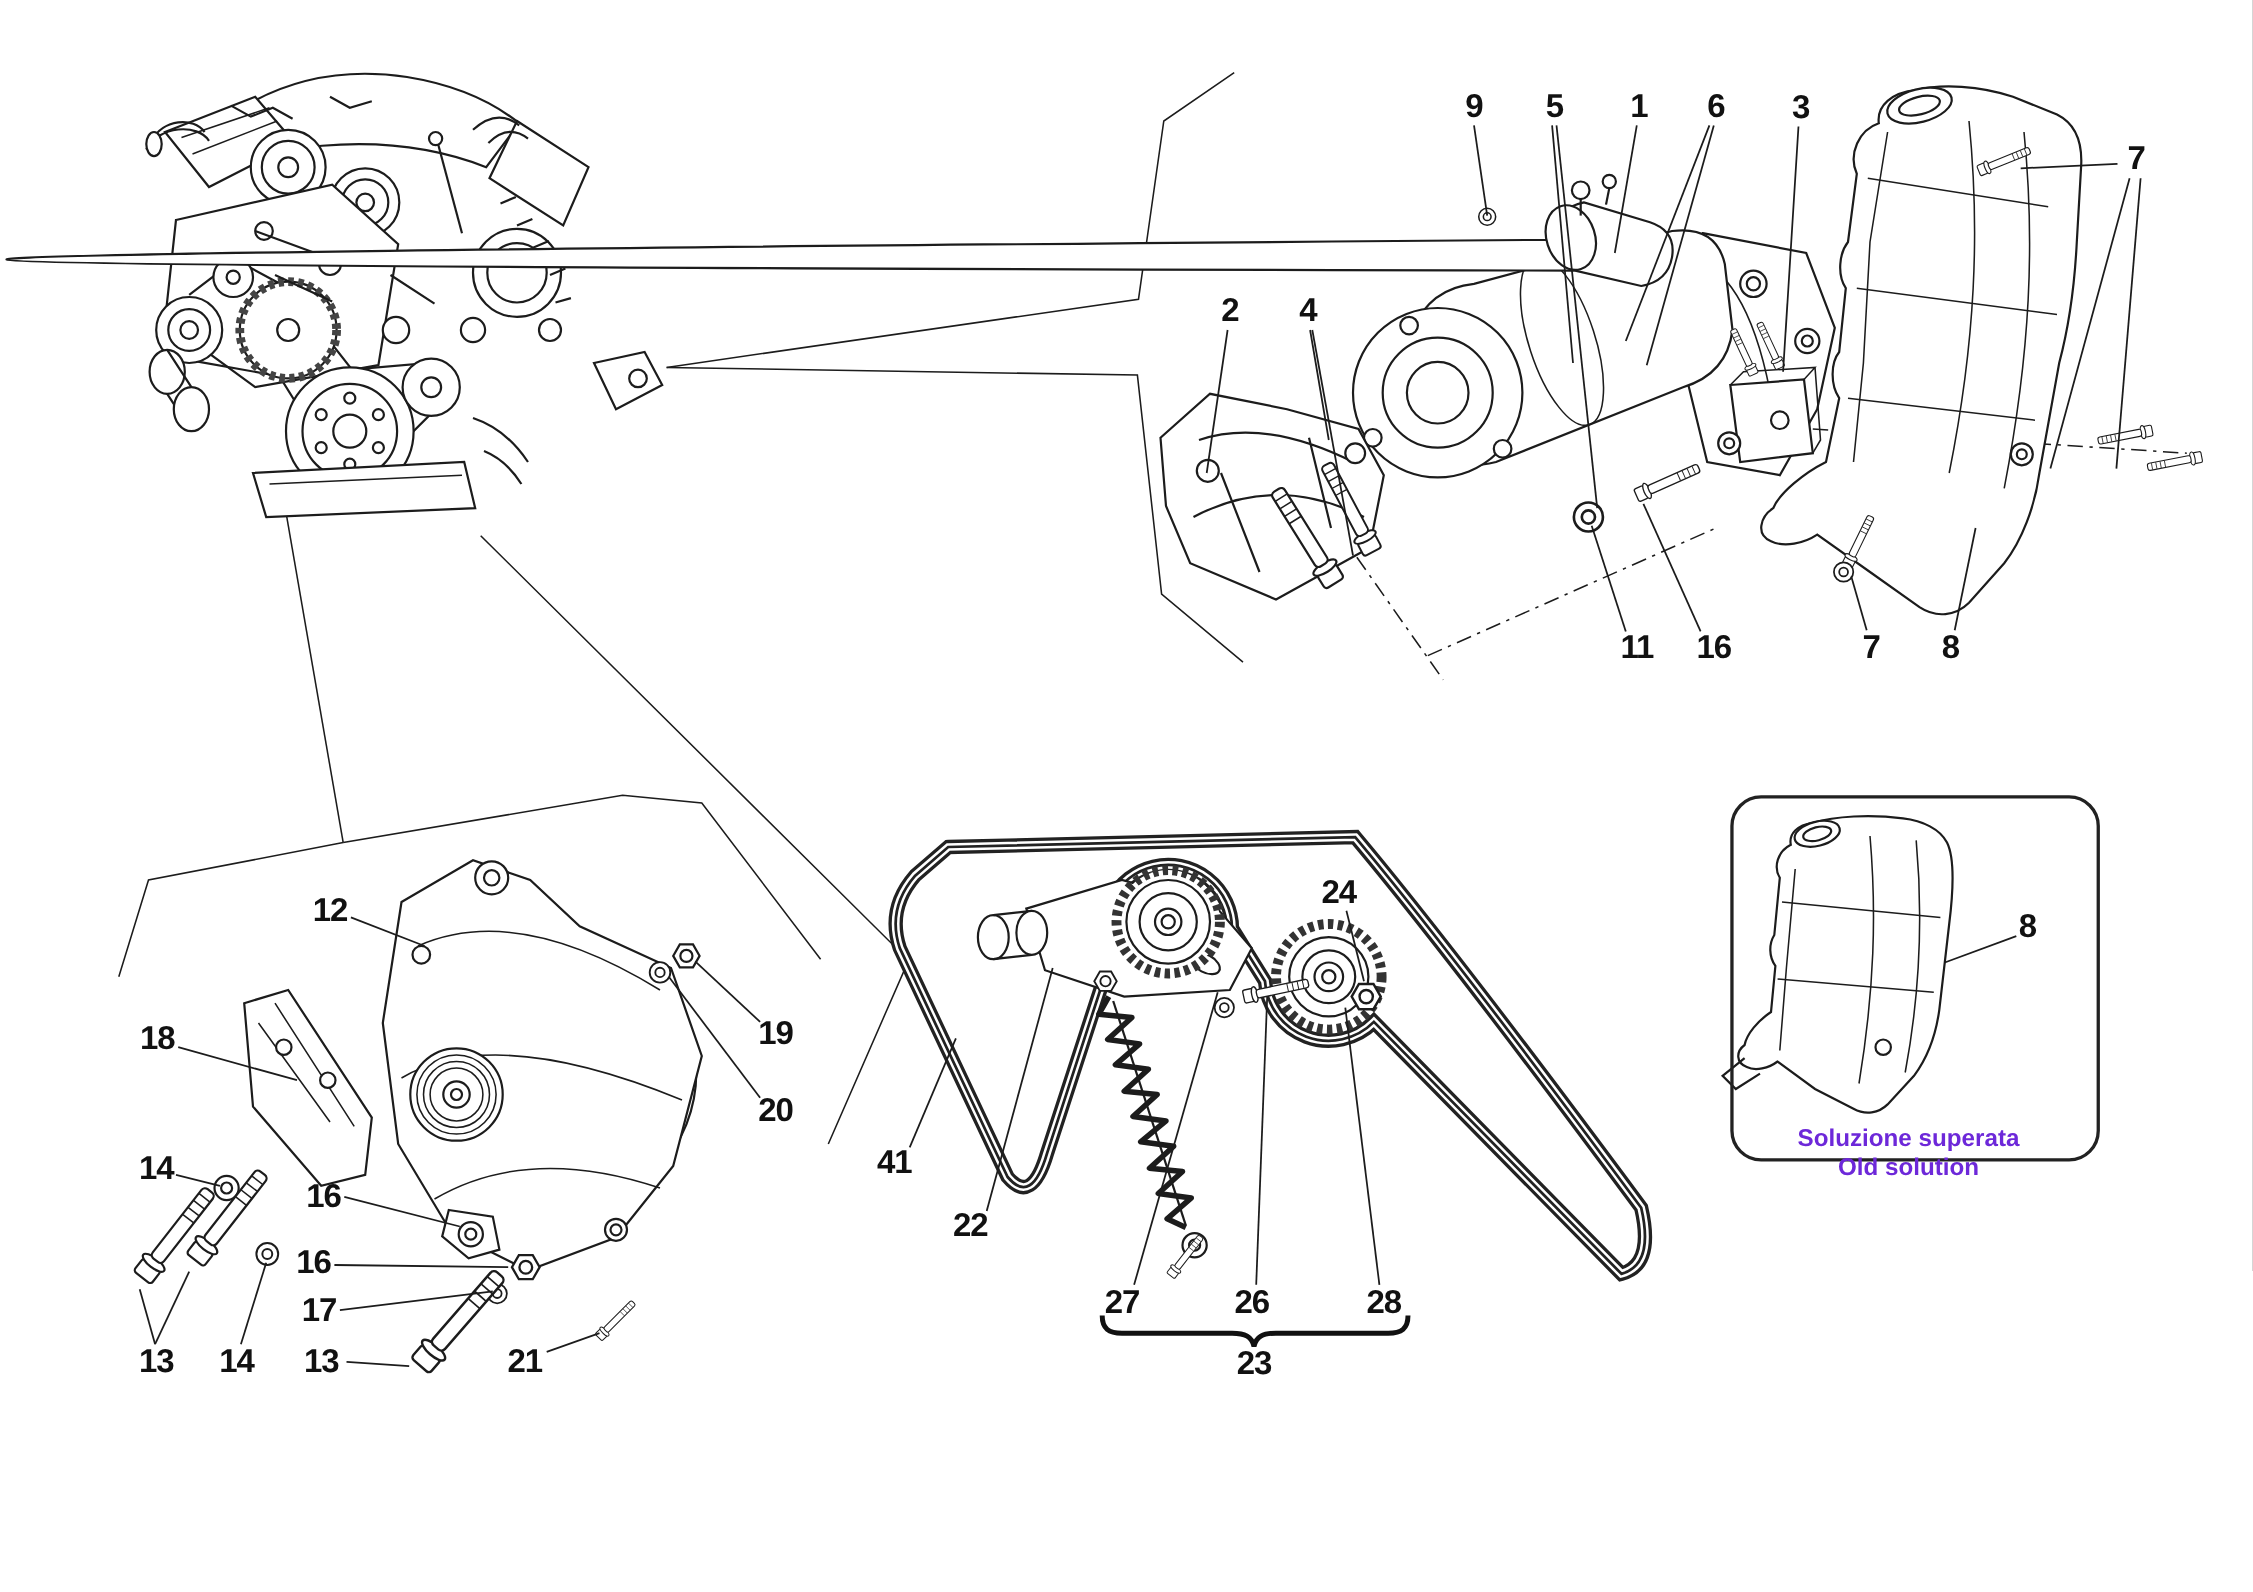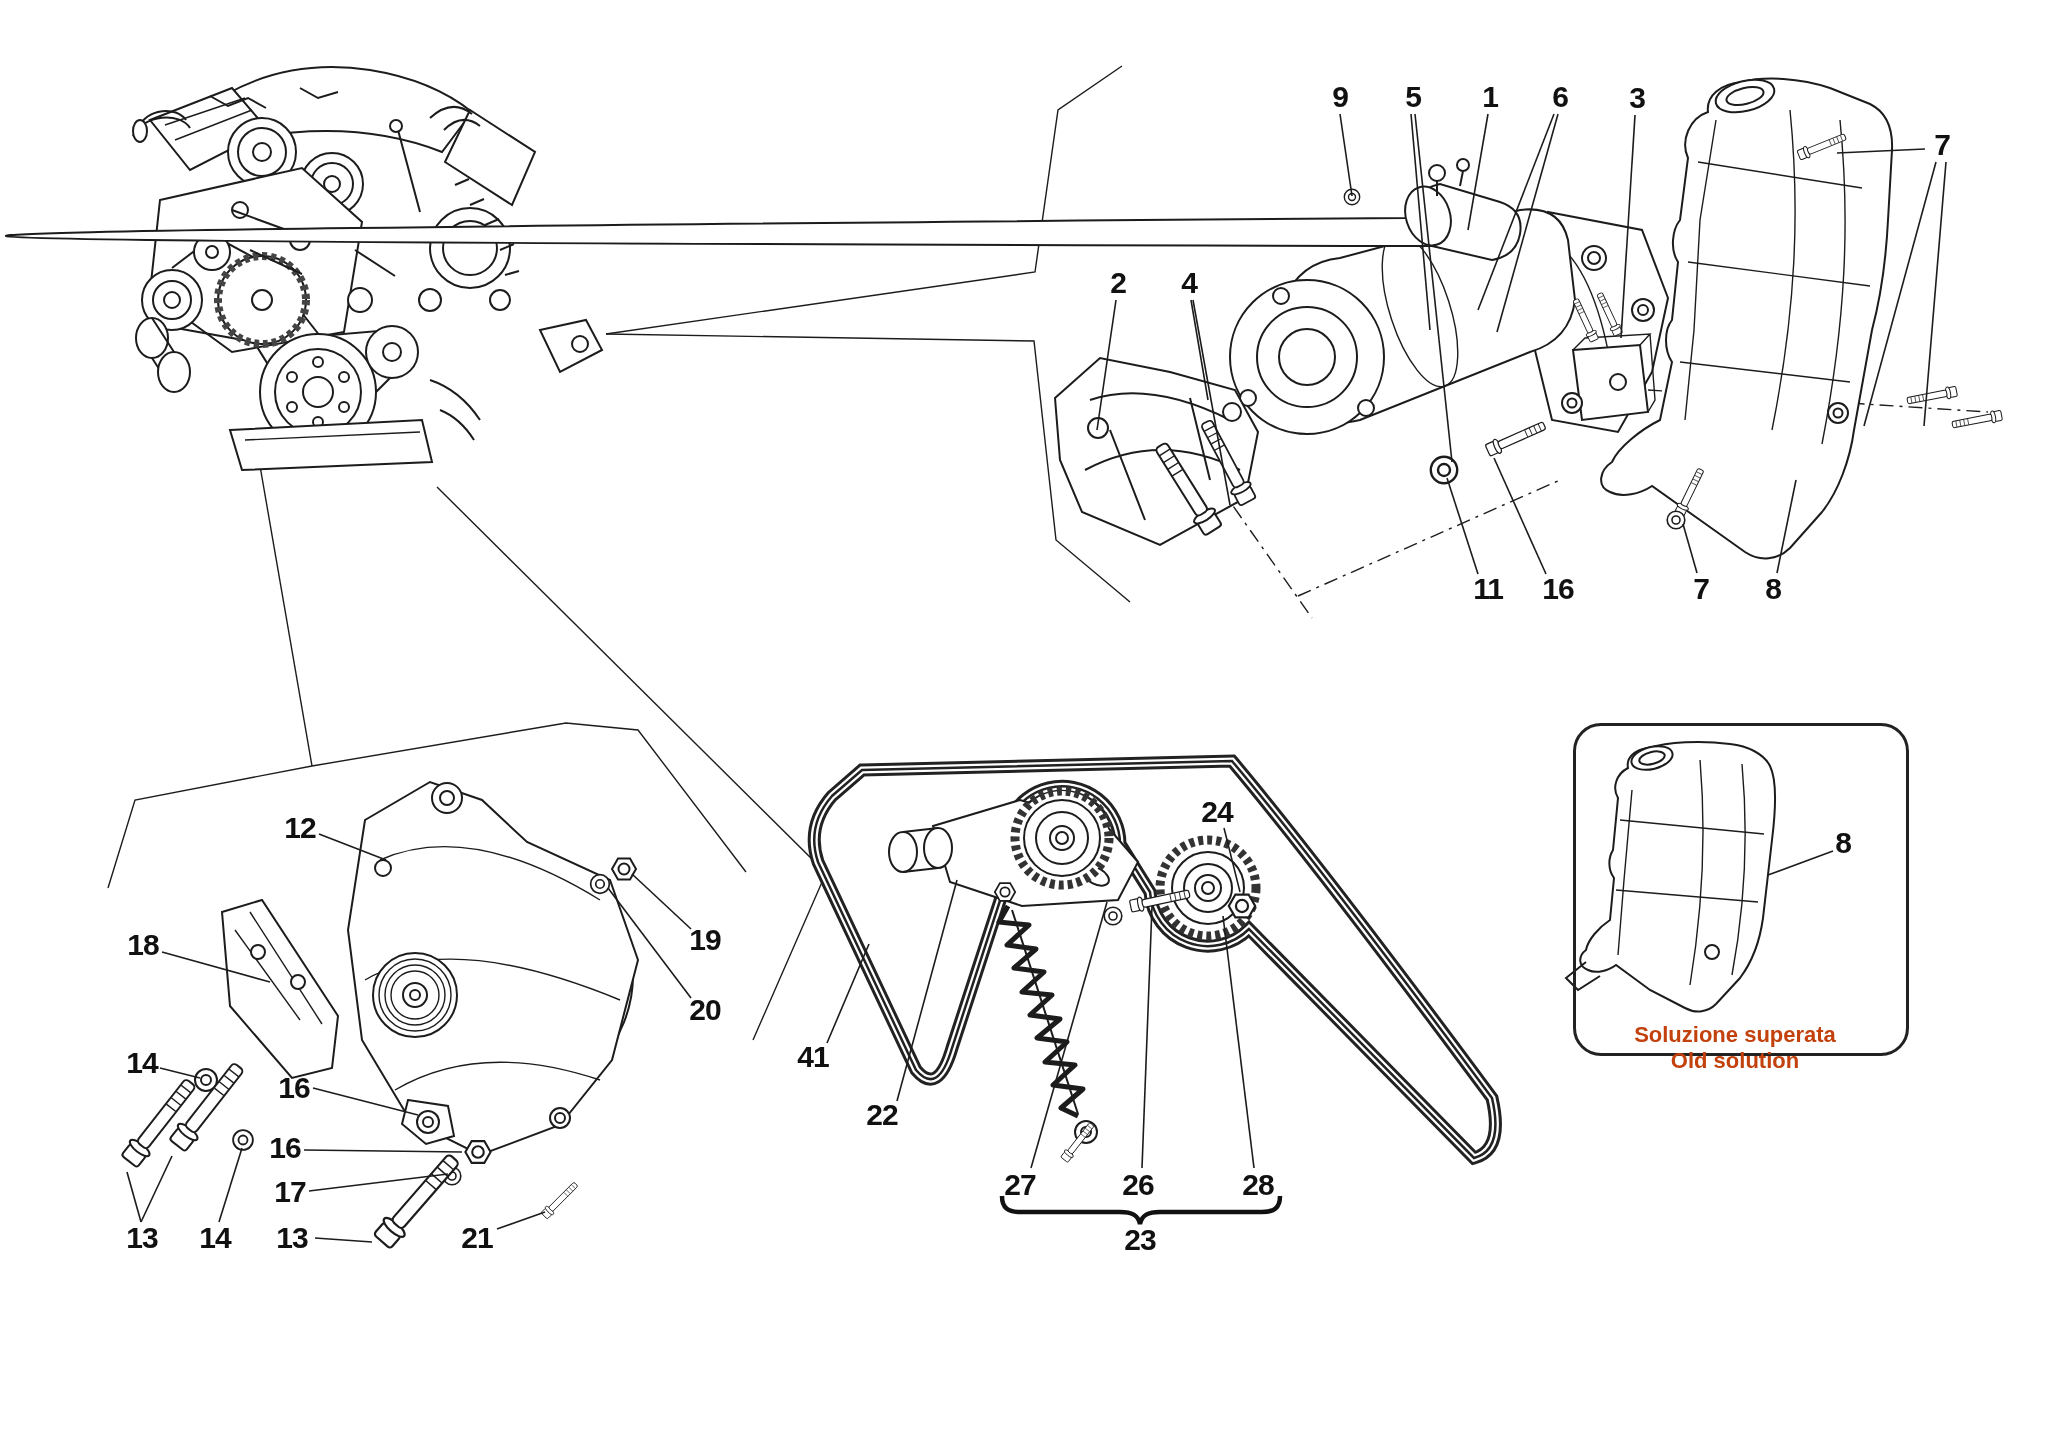--- a/index.html
+++ b/index.html
@@ -4,21 +4,21 @@
 <style>
   html,body{margin:0;padding:0;background:#888;}
   .stage{position:relative;width:2048px;height:1447px;background:#ffffff;overflow:hidden;
          font-family:"Liberation Sans",sans-serif;}
   .stage svg{position:absolute;left:0;top:0;}
   .callout{position:absolute;transform:translate(-50%,-50%);font-weight:700;font-size:30px;
            color:#111;letter-spacing:-1px;white-space:nowrap;}
   .caption-box{position:absolute;left:1573px;top:723px;width:330px;height:327px;
                border:3px solid #222;border-radius:28px;}
   .caption-text{position:absolute;left:1595px;top:1022px;width:280px;text-align:center;
-                font-weight:700;font-size:22px;color:#c2410c;line-height:1.18;background:transparent;}
+                font-weight:700;font-size:22px;color:#6d28d9;line-height:1.18;background:transparent;}
   .s{stroke:#1c1c1c;fill:none;stroke-width:2}
   .sf{stroke:#1c1c1c;fill:#ffffff;stroke-width:2}
   .thin{stroke-width:1.4}
   .lead{stroke:#1c1c1c;stroke-width:1.6;fill:none}
 </style>
 </head>
 <body>
 
 <div class="stage">
 

